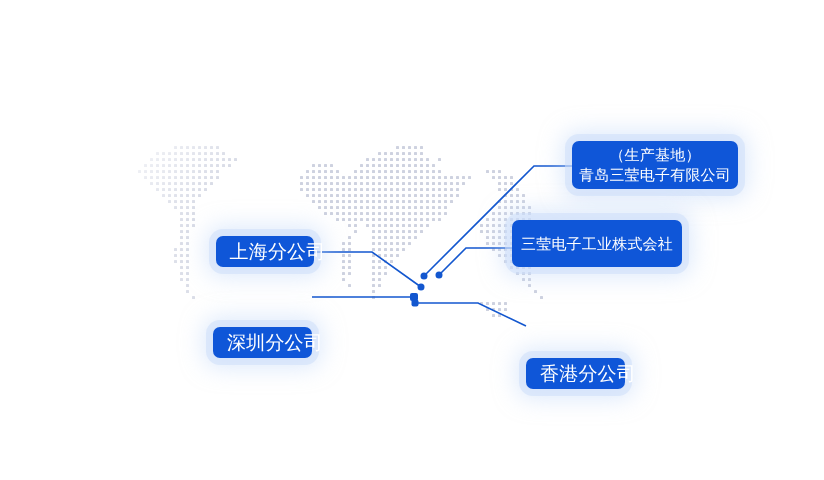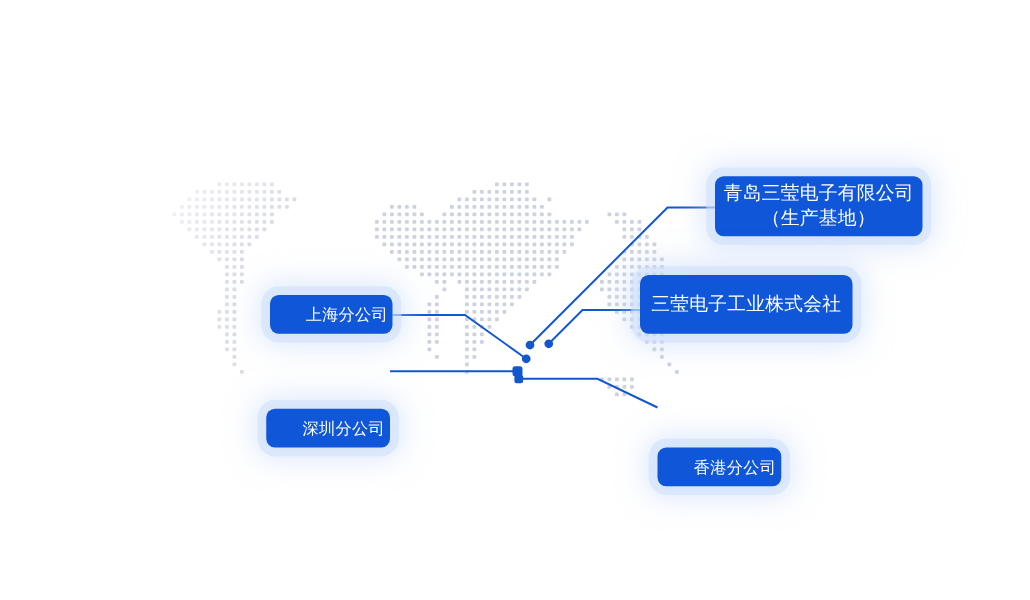--- a/index.html
+++ b/index.html
@@ -81,21 +81,21 @@
     line-height: 1.32;
     letter-spacing: 0.2px;
     box-shadow: 0 0 0 7px rgba(205, 222, 250, 0.55),
                 0 0 22px 10px rgba(190, 214, 250, 0.50);
     white-space: nowrap;
   }
   .label-box .line {
     display: block;
   }
   .label-box.single {
-    font-size: 13px;
+    font-size: 19px;
     padding-left: 25px;
   }
   .label-box.double {
     font-size: 15px;
   }
 </style>
 </head>
 <body>
 
 <div id="stage">
@@ -726,22 +726,22 @@
   <div id="markers-layer">
       <div class="marker" style="left: 424px; top: 276px; width: 7px; height: 7px; background: rgb(19, 87, 207);"></div>
       <div class="marker" style="left: 439px; top: 275px; width: 7px; height: 7px; background: rgb(19, 87, 207);"></div>
       <div class="marker" style="left: 421px; top: 287px; width: 7px; height: 7px; background: rgb(19, 87, 207);"></div>
       <div class="marker sq" style="left: 414px; top: 297px; width: 8px; height: 8px; background: rgb(19, 87, 207);"></div>
       <div class="marker sq" style="left: 415px; top: 303px; width: 7px; height: 7px; background: rgb(19, 87, 207);"></div>
     </div>
 
   <div id="labels-layer">
       <div class="label-box double" style="left: 572px; top: 141px; width: 166px; height: 48px; background: rgb(15, 86, 216); color: rgb(255, 255, 255);">
+        <span class="line">（生产基地）</span>
         <span class="line">青岛三莹电子有限公司</span>
-        <span class="line">（生产基地）</span>
       </div>
       <div class="label-box double" style="left: 512px; top: 220px; width: 170px; height: 47px; background: rgb(15, 86, 216); color: rgb(255, 255, 255);">
         <span class="line">三莹电子工业株式会社</span>
       </div>
       <div class="label-box single" style="left: 216px; top: 236px; width: 98px; height: 31px; background: rgb(15, 86, 216); color: rgb(255, 255, 255);">
         <span class="line">上海分公司</span>
       </div>
       <div class="label-box single" style="left: 213px; top: 283px; width: 99px; height: 31px; background: rgb(15, 86, 216); color: rgb(255, 255, 255); margin-top: 44px;">
         <span class="line">深圳分公司</span>
       </div>

